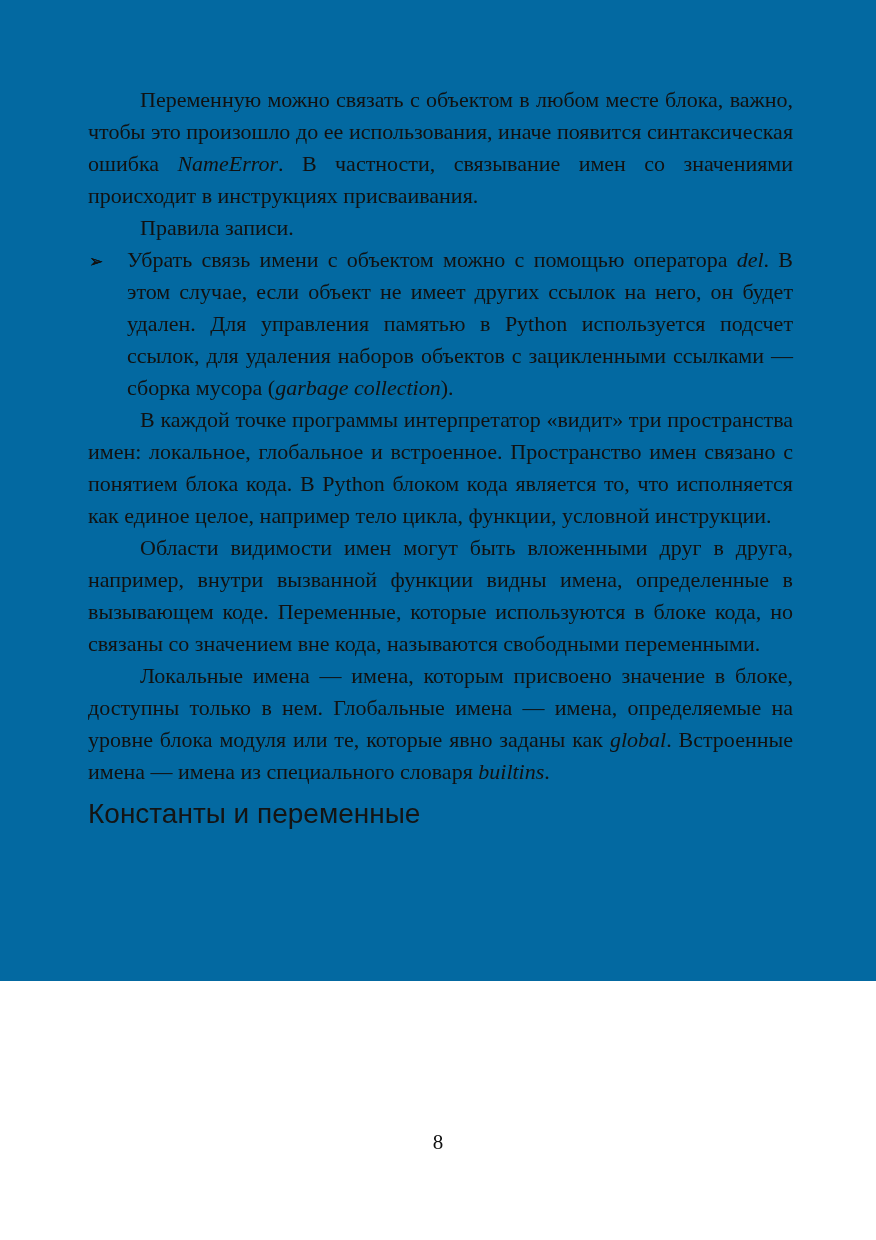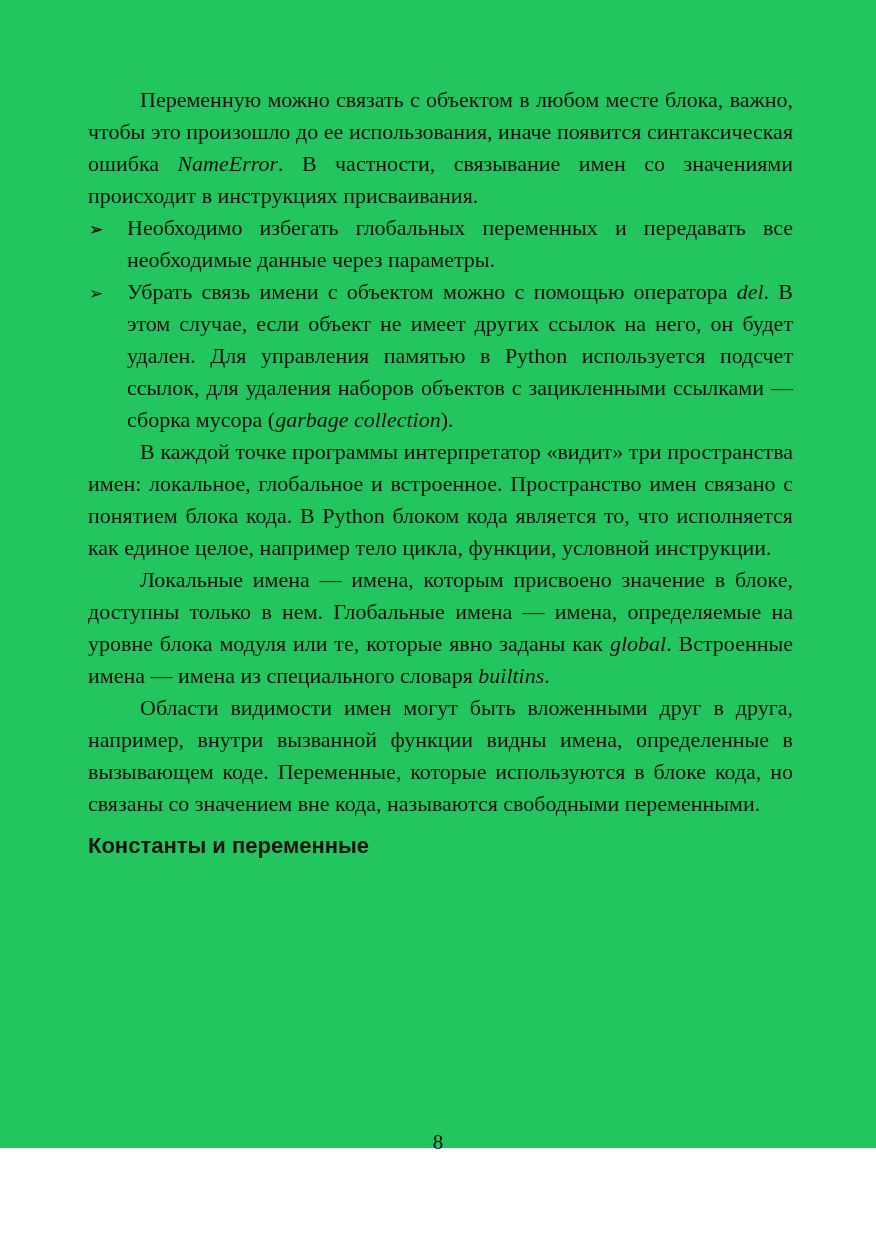--- a/index.html
+++ b/index.html
@@ -12,22 +12,22 @@
     height: 1240px;
     position: relative;
     overflow: hidden;
     font-family: "Liberation Serif", serif;
     color: #111111;
   }
   .page {
     position: absolute;
     left: 0; top: 0;
     width: 876px;
-    height: 1148px;
-    background: #22c55e;
+    height: 981px;
+    background: #0369a1;
   }
   .page-body {
     position: absolute;
     left: 88px;
     top: 84px;
     width: 705px;
     font-size: 22px;
     line-height: 32px;
     text-align: justify;
     hyphens: auto;
@@ -48,23 +48,23 @@
     left: 1px;
     top: 1px;
     font-family: "DejaVu Sans", sans-serif;
     font-size: 17px;
     line-height: 32px;
     text-indent: 0;
   }
   .section-heading {
     margin: 13px 0 8px 0;
     font-family: "Liberation Sans", sans-serif;
-    font-size: 22px;
+    font-size: 28px;
     line-height: 26px;
-    font-weight: bold;
+    font-weight: normal;
     text-align: left;
     text-indent: 0;
     color: #141414;
   }
   .it {
     font-style: italic;
   }
   .page-number {
     position: absolute;
     top: 1128px;
@@ -75,22 +75,23 @@
     line-height: 28px;
     color: #111111;
   }
 </style>
 </head>
 <body>
 
 <div class="page">
   <div class="page-body">
       <p class="para"><span>Переменную можно связать с объектом в любом месте блока, важно, чтобы это произошло до ее использования, иначе появится синтаксическая ошибка </span><span class="it">NameError</span><span>. В частности, связывание имен со значениями происходит в инструкциях присваивания.</span></p>
+      <p class="para"><span>Правила записи.</span></p>
       <div class="bullet-item"><span class="bullet-marker">➢</span></div>
-      <div class="bullet-item"><span class="bullet-marker">➢</span><span>Необходимо избегать глобальных переменных и передавать все необходимые данные через параметры.</span></div>
+      <div class="bullet-item"><span class="bullet-marker">➢</span></div>
       <div class="bullet-item"><span class="bullet-marker">➢</span><span>Убрать связь имени с объектом можно с помощью оператора </span><span class="it">del</span><span>. В этом случае, если объект не имеет других ссылок на него, он будет удален. Для управления памятью в Python используется подсчет ссылок, для удаления наборов объектов с зацикленными ссылками — сборка мусора (</span><span class="it">garbage collection</span><span>).</span></div>
       <p class="para"><span>В каждой точке программы интерпретатор «видит» три пространства имен: локальное, глобальное и встроенное. Пространство имен связано с понятием блока кода. В Python блоком кода является то, что исполняется как единое целое, например тело цикла, функции, условной инструкции.</span></p>
+      <p class="para"><span>Области видимости имен могут быть вложенными друг в друга, например, внутри вызванной функции видны имена, определенные в вызывающем коде. Переменные, которые используются в блоке кода, но связаны со значением вне кода, называются свободными переменными.</span></p>
       <p class="para"><span>Локальные имена — имена, которым присвоено значение в блоке, доступны только в нем. Глобальные имена — имена, определяемые на уровне блока модуля или те, которые явно заданы как </span><span class="it">global</span><span>. Встроенные имена — имена из специального словаря </span><span class="it">builtins</span><span>.</span></p>
-      <p class="para"><span>Области видимости имен могут быть вложенными друг в друга, например, внутри вызванной функции видны имена, определенные в вызывающем коде. Переменные, которые используются в блоке кода, но связаны со значением вне кода, называются свободными переменными.</span></p>
       <h2 class="section-heading"><span>Константы и переменные</span></h2>
     </div>
   <div class="page-number">8</div>
 </div>
 
 </body></html>

